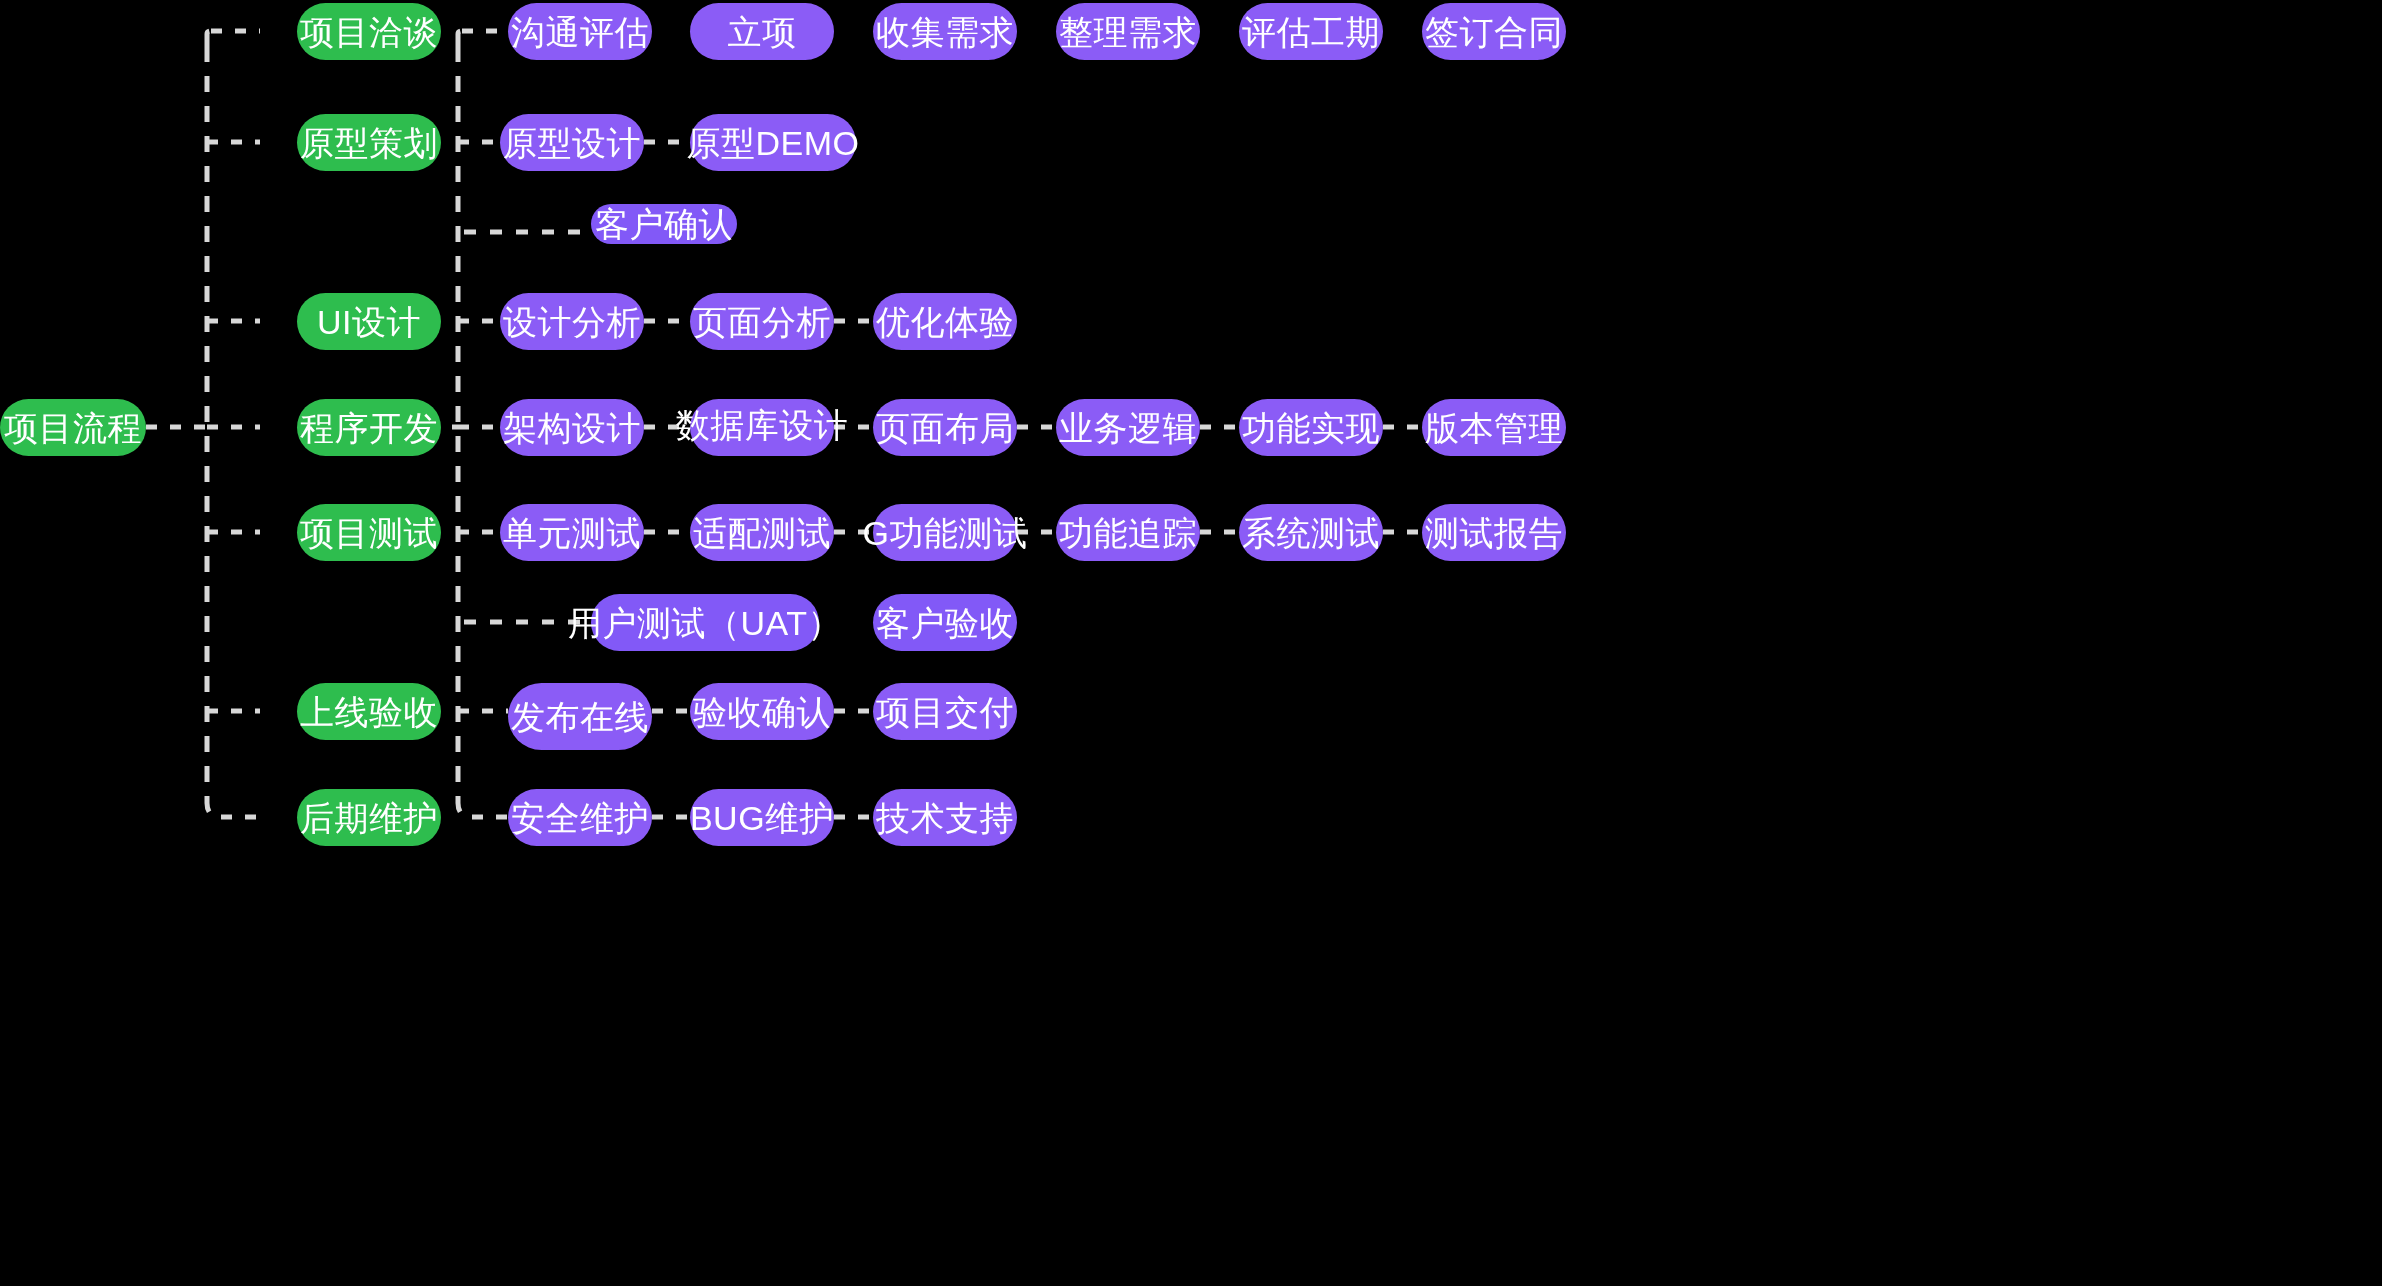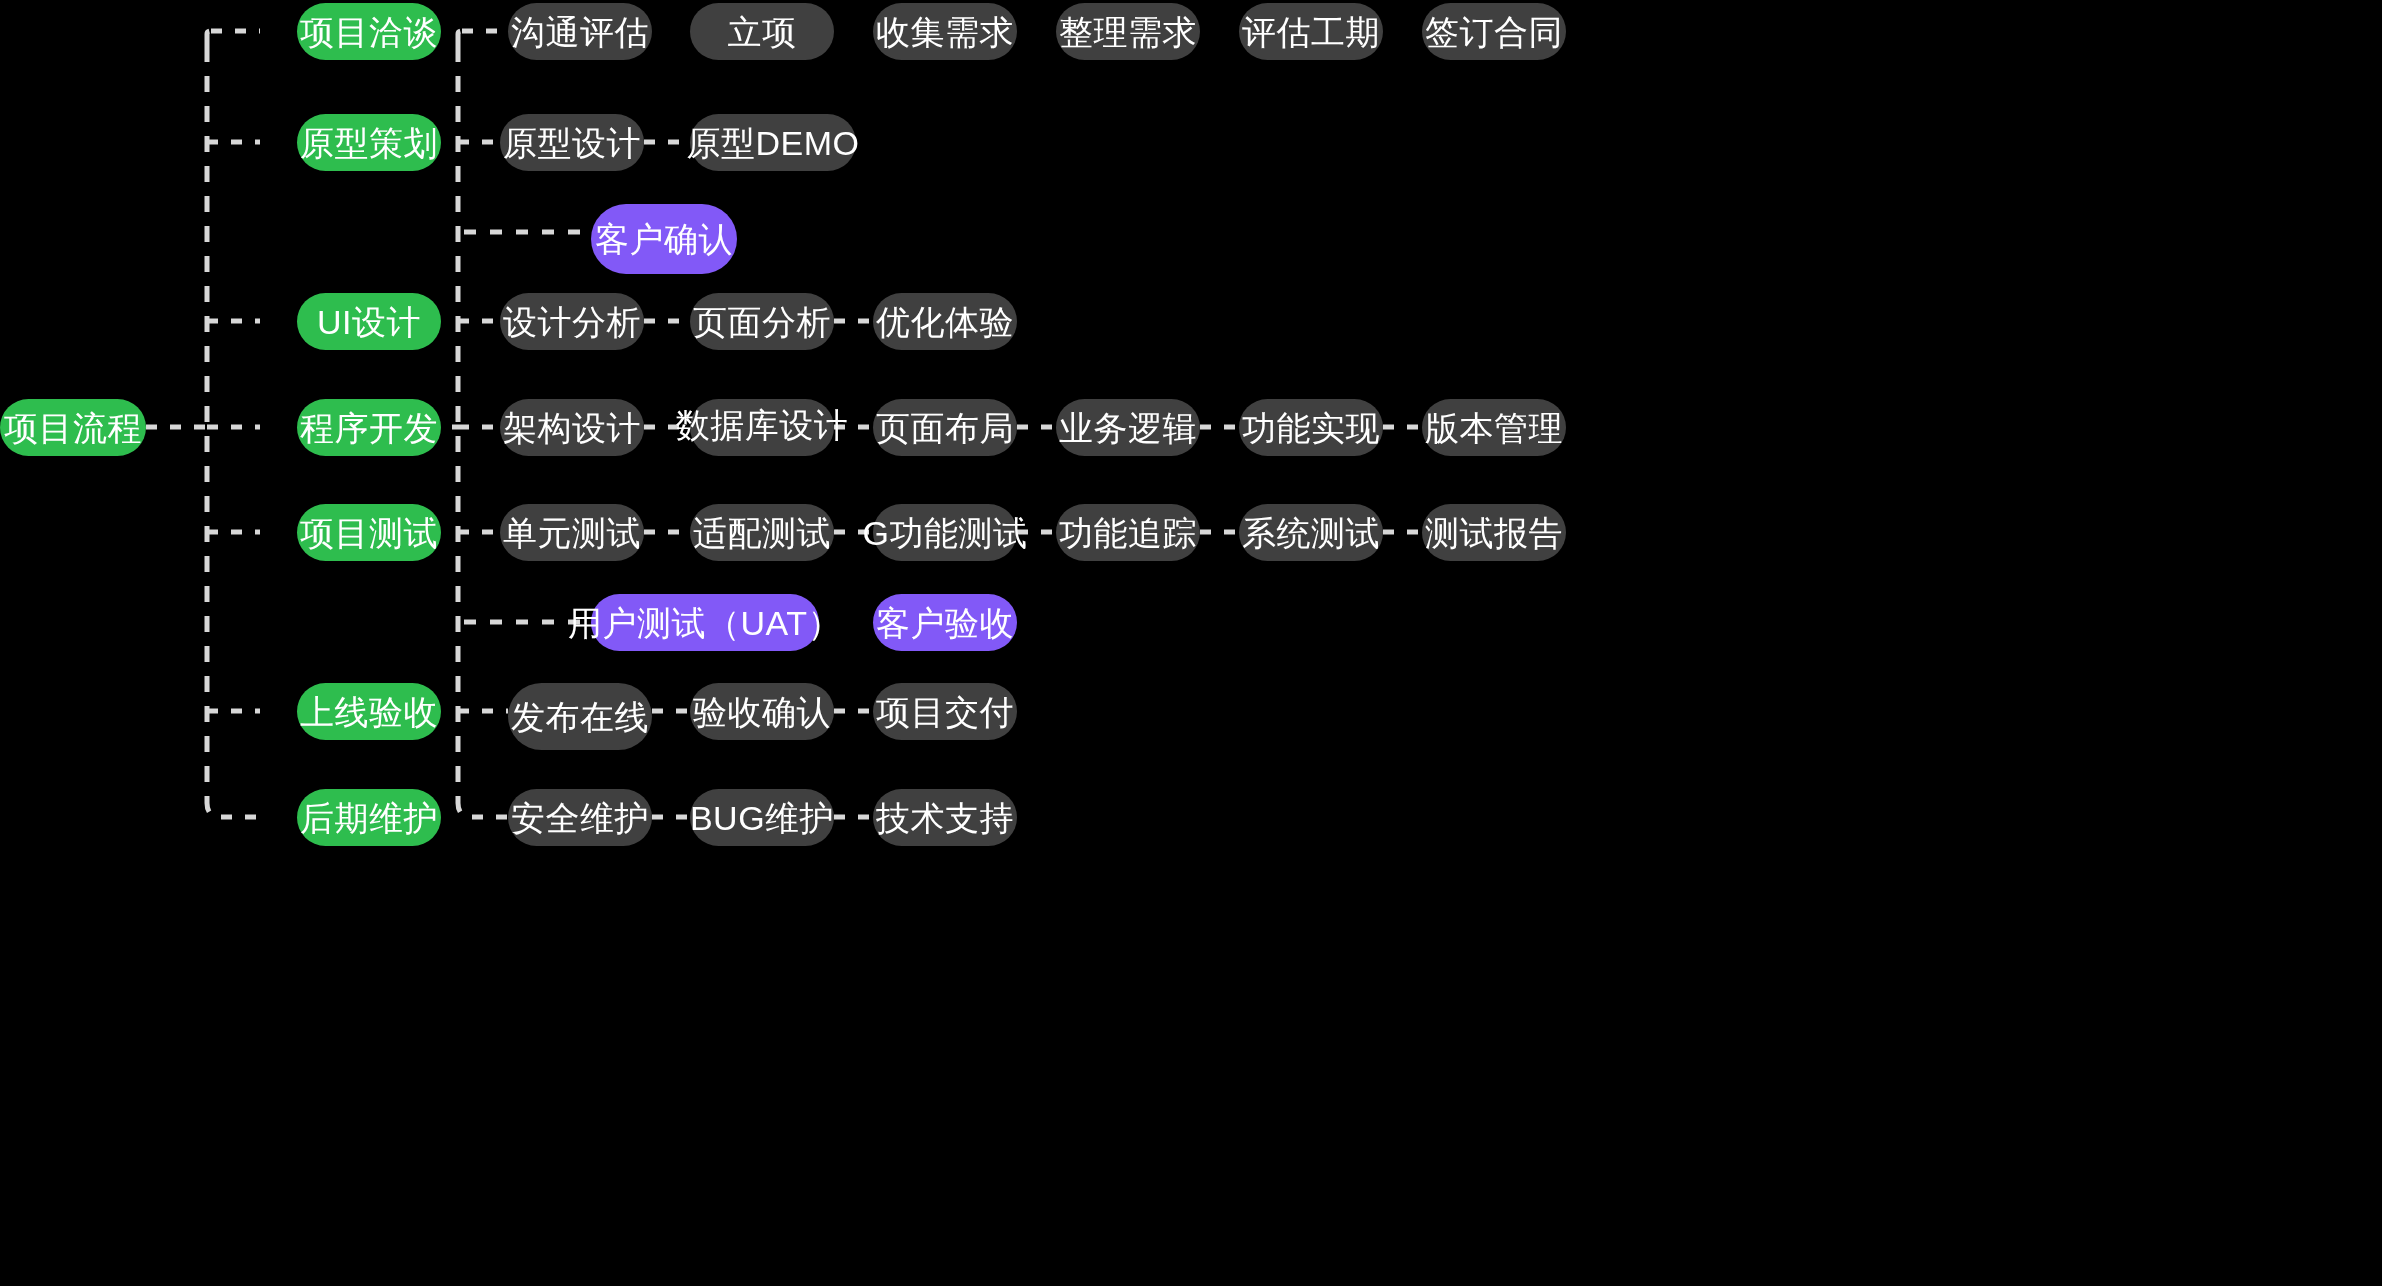--- a/index.html
+++ b/index.html
@@ -22,21 +22,21 @@
     color:#ffffff;
     font-size:34px;
     line-height:1;
     letter-spacing:0.5px;
     white-space:nowrap;
     padding:0 26px;
     user-select:none;
   }
   .node.root   {background:#2EBD4E;}
   .node.branch {background:#2EBD4E;margin-left:37px;}
-  .node.leaf   {background:#404040;}
+  .node.leaf   {background:#8b5cf6;}
   .node.special{background:#8259F7;}
 
   .node-label{pointer-events:none;}
 </style>
 </head>
 <body>
 
 <div id="canvas">
 
   <svg id="wires" viewBox="0 0 2382 1286" width="2382" height="1286" xmlns="http://www.w3.org/2000/svg">
@@ -201,21 +201,21 @@
       </div>
       <div class="node leaf" style="left: 508px; top: 789px; width: 144px; height: 57px;">
         <span class="node-label">安全维护</span>
       </div>
       <div class="node leaf" style="left: 690px; top: 789px; width: 144px; height: 57px;">
         <span class="node-label">BUG维护</span>
       </div>
       <div class="node leaf" style="left: 873px; top: 789px; width: 144px; height: 57px;">
         <span class="node-label">技术支持</span>
       </div>
-      <div class="node special" style="left: 591px; top: 204px; width: 146px; height: 70px;">
+      <div class="node special" style="left: 591px; top: 204px; width: 146px; height: 40px;">
         <span class="node-label">客户确认</span>
       </div>
       <div class="node special" style="left: 591px; top: 594px; width: 228px; height: 57px;">
         <span class="node-label">用户测试（UAT）</span>
       </div>
       <div class="node special" style="left: 873px; top: 594px; width: 144px; height: 57px;">
         <span class="node-label">客户验收</span>
       </div>
     </div>
 </div>

